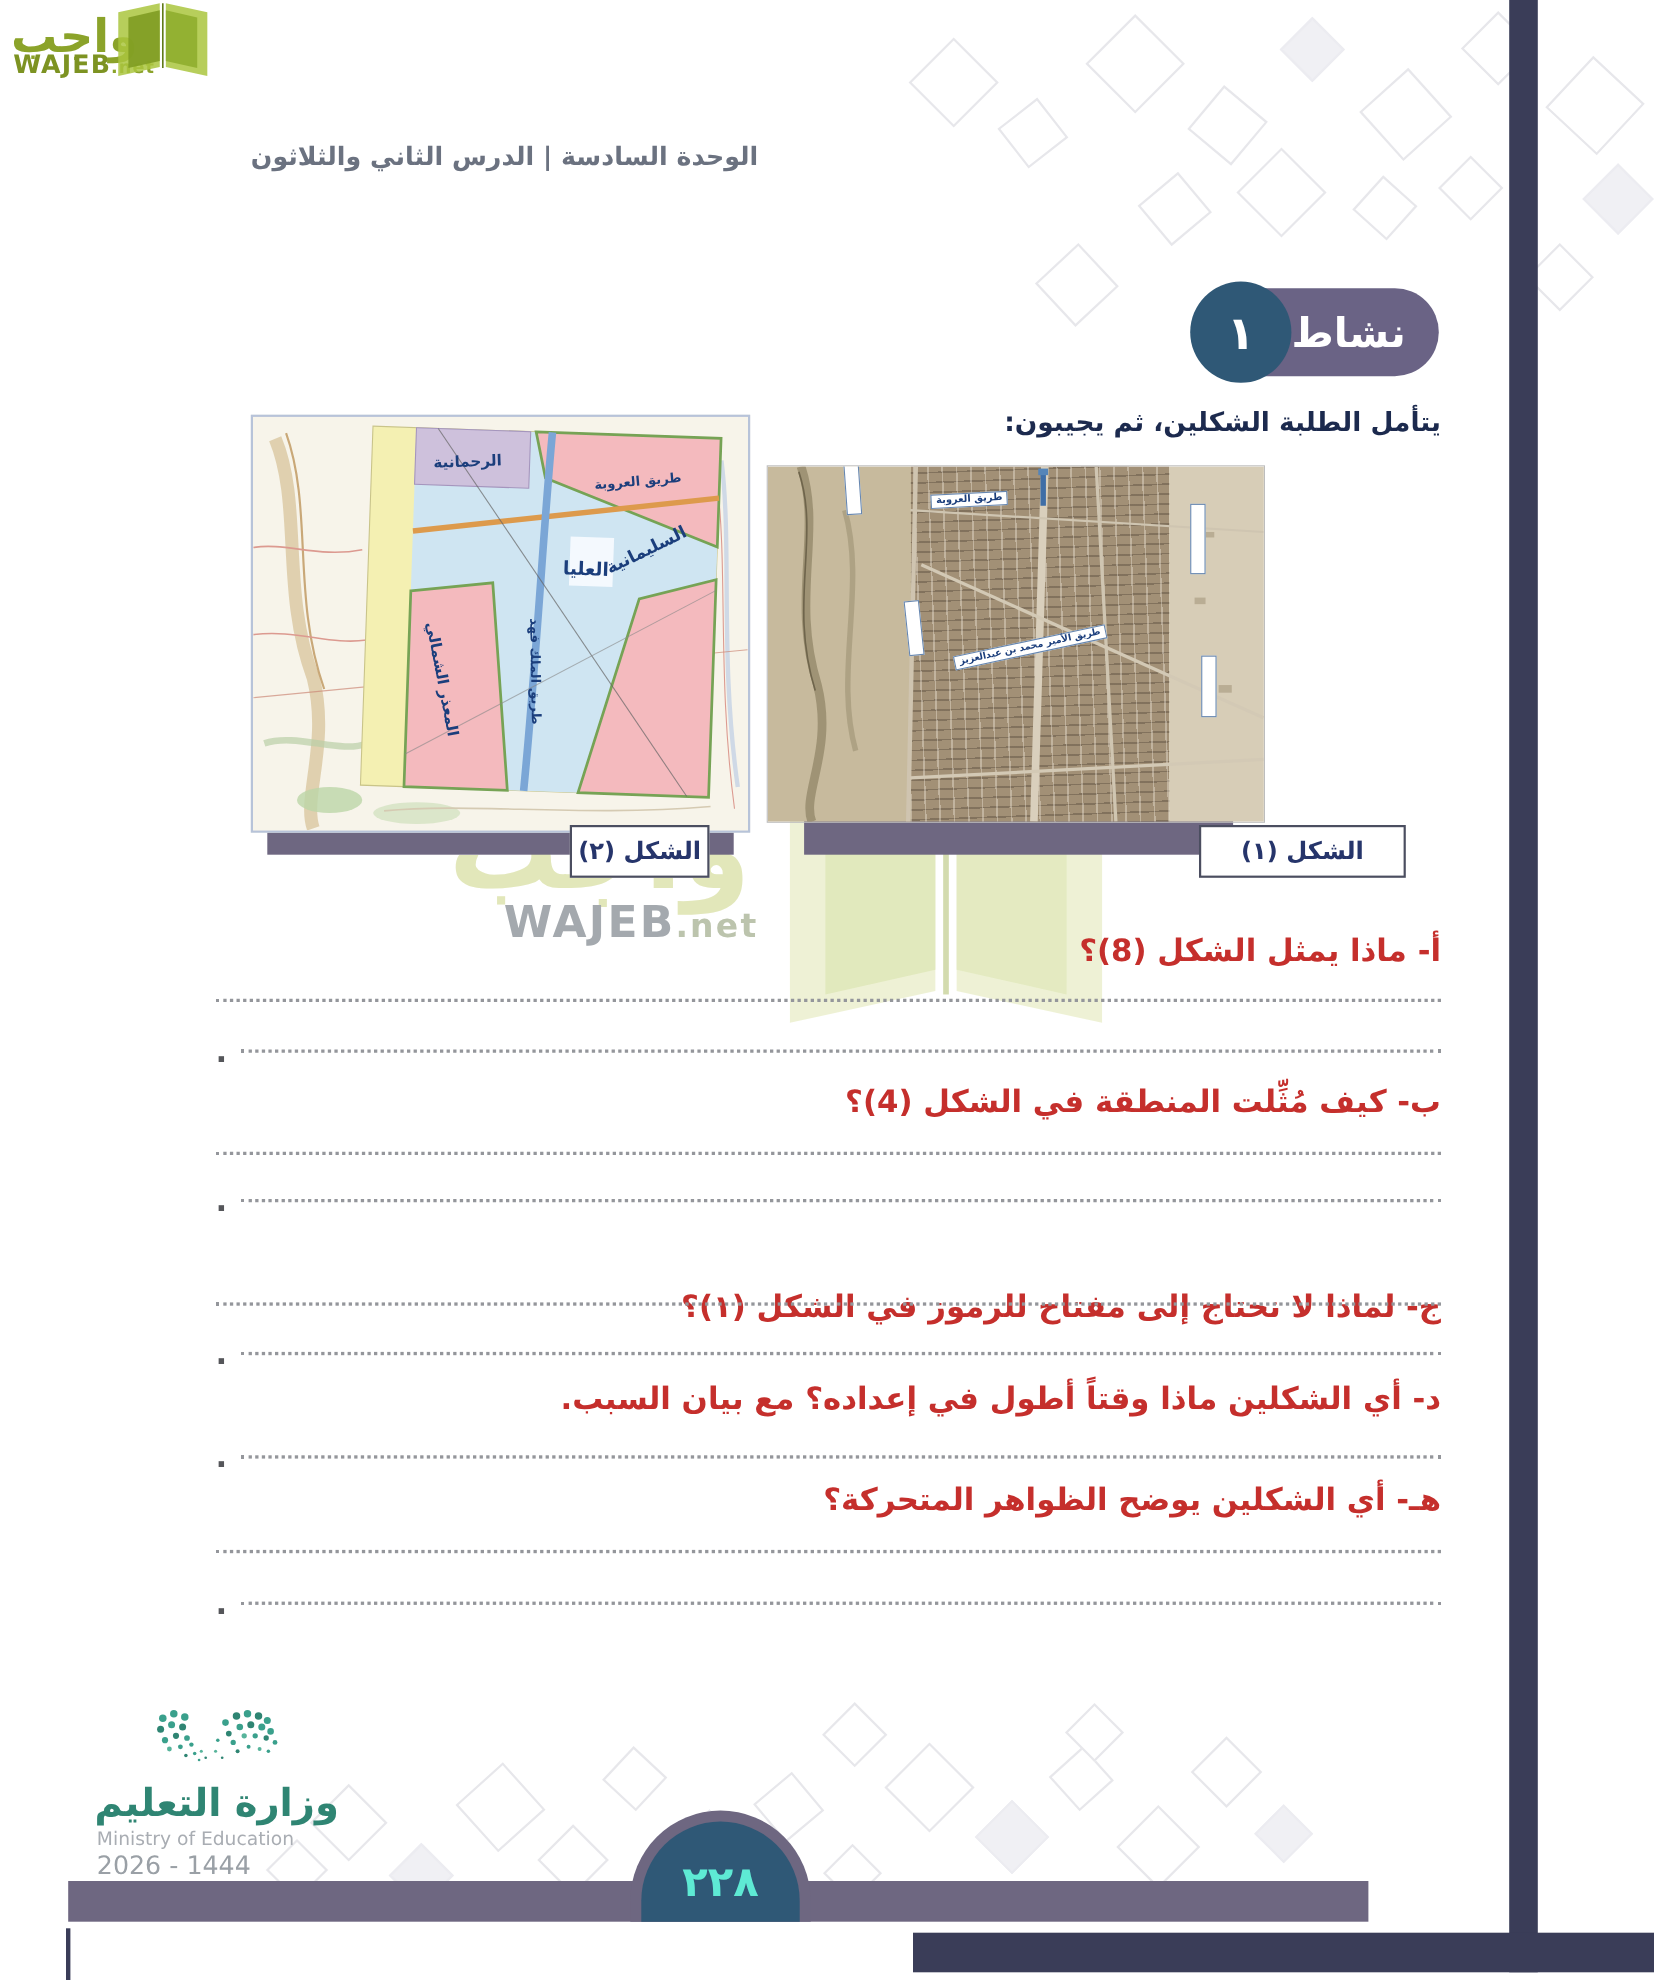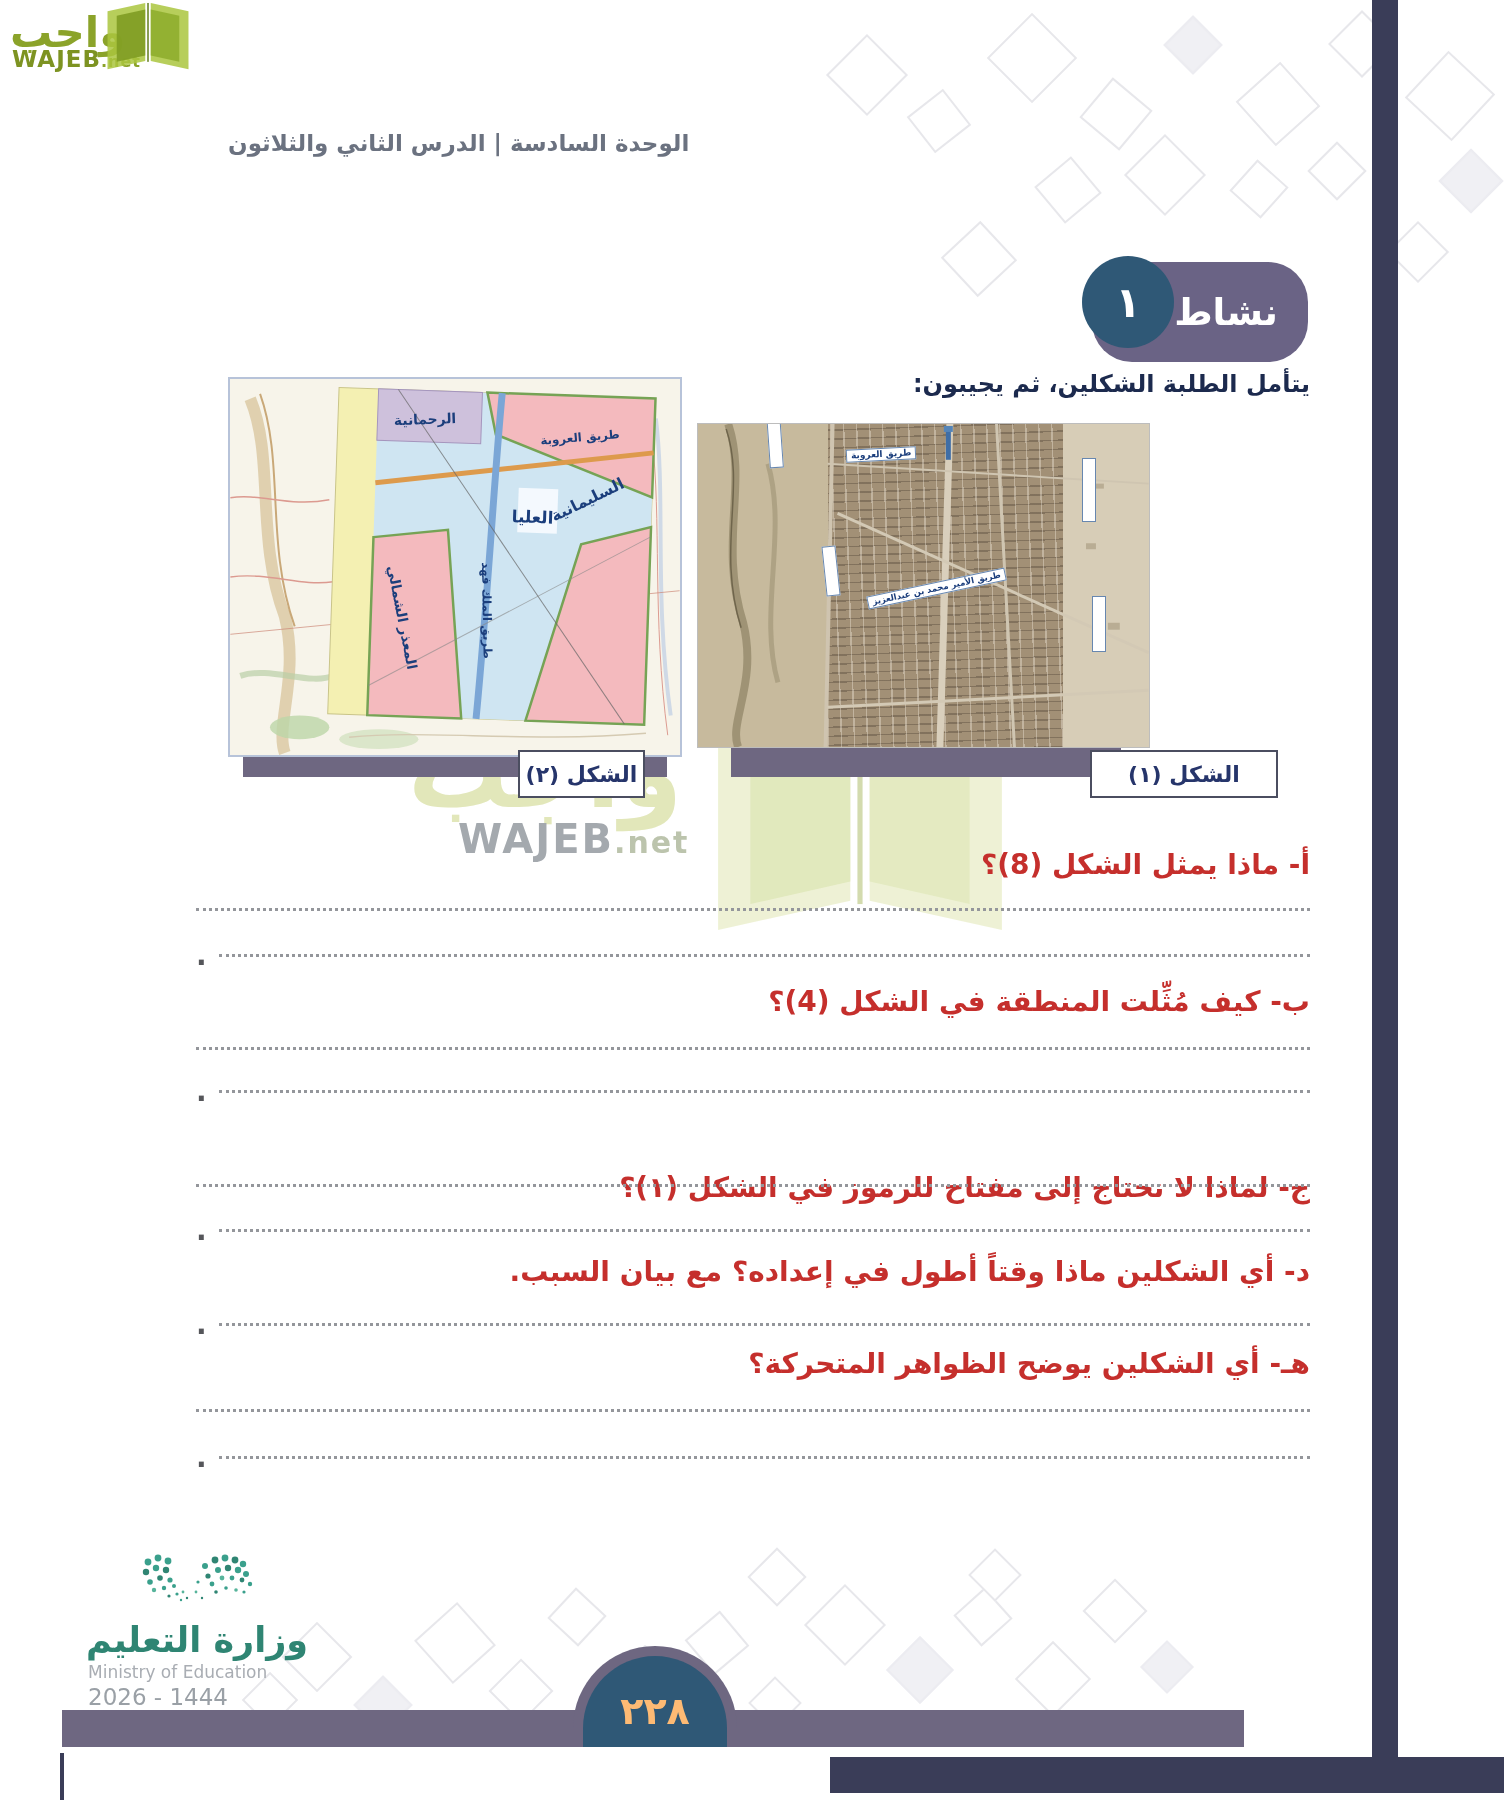--- a/index.html
+++ b/index.html
@@ -17,21 +17,21 @@
 
   
   .brand-ar{position:absolute;left:10px;top:8px;font-size:42px;font-weight:bold;color:#8ba32a;z-index:3;}
   .brand-latin{position:absolute;left:12px;top:46px;font-size:23px;font-weight:bold;color:#7d9322;z-index:3;letter-spacing:1px;}
   .brand-latin .tld{font-size:16px;color:#8ba32a;}
   .brand-book{position:absolute;left:102px;top:0px;z-index:3;}
 
   .breadcrumb{position:absolute;left:228px;top:130px;font-size:23px;font-weight:bold;color:#6b7280;direction:rtl;z-index:3;}
 
   
-  .badge-pill{position:absolute;left:1092px;top:262px;width:216px;height:100px;background:#6a6385;border-radius:40px;
+  .badge-pill{position:absolute;left:1092px;top:262px;width:216px;height:80px;background:#6a6385;border-radius:40px;
               display:flex;align-items:center;justify-content:flex-end;padding-right:30px;box-sizing:border-box;z-index:3;}
   .badge-pill .lbl{color:#fff;font-size:37px;font-weight:bold;direction:rtl;}
   .badge-circle{position:absolute;left:1082px;top:256px;width:92px;height:92px;border-radius:50%;background:#2f5876;
                 display:flex;align-items:center;justify-content:center;color:#fff;font-size:42px;font-weight:bold;z-index:4;}
 
   .instruction{position:absolute;right:194px;top:370px;font-size:24px;font-weight:bold;color:#1c2a4e;direction:rtl;z-index:3;}
 
   
   .fig2{position:absolute;left:228px;top:377px;width:454px;height:380px;border:2px solid #b7c3d9;box-sizing:border-box;
         background:#f7f4ea;z-index:4;overflow:hidden;}
@@ -67,21 +67,21 @@
   
   .min-logo{position:absolute;left:138px;top:1552px;z-index:3;}
   .min-ar{position:absolute;left:86px;top:1620px;font-size:35px;font-weight:bold;color:#2f8573;direction:rtl;z-index:3;}
   .min-en{position:absolute;left:88px;top:1662px;font-size:17px;color:#a9adb3;z-index:3;}
   .min-years{position:absolute;left:88px;top:1684px;font-size:23px;color:#9aa0a6;z-index:3;}
   .foot-bar{position:absolute;left:62px;top:1710px;width:1182px;height:37px;background:#6e6781;z-index:2;}
   .dome-ring{position:absolute;left:573px;top:1646px;width:164px;height:101px;background:#6e6781;
              border-radius:82px 82px 0 0;z-index:3;}
   .dome{position:absolute;left:583px;top:1656px;width:144px;height:91px;background:#2f5876;
         border-radius:72px 72px 0 0;display:flex;align-items:flex-end;justify-content:center;z-index:4;}
-  .dome .num{color:#fdba74;font-size:38px;font-weight:bold;margin-bottom:14px;letter-spacing:2px;}
+  .dome .num{color:#5eead4;font-size:38px;font-weight:bold;margin-bottom:14px;letter-spacing:2px;}
 </style>
 </head>
 <body>
 
 <div class="page">
 
   <div class="dia" style="left:838px;top:46px;width:54px;height:54px;transform:rotate(45deg)"></div>
   <div class="dia" style="left:916px;top:98px;width:42px;height:42px;transform:rotate(52deg)"></div>
   <div class="dia" style="left:1000px;top:26px;width:60px;height:60px;transform:rotate(45deg)"></div>
   <div class="dia" style="left:1090px;top:88px;width:48px;height:48px;transform:rotate(40deg)"></div>

